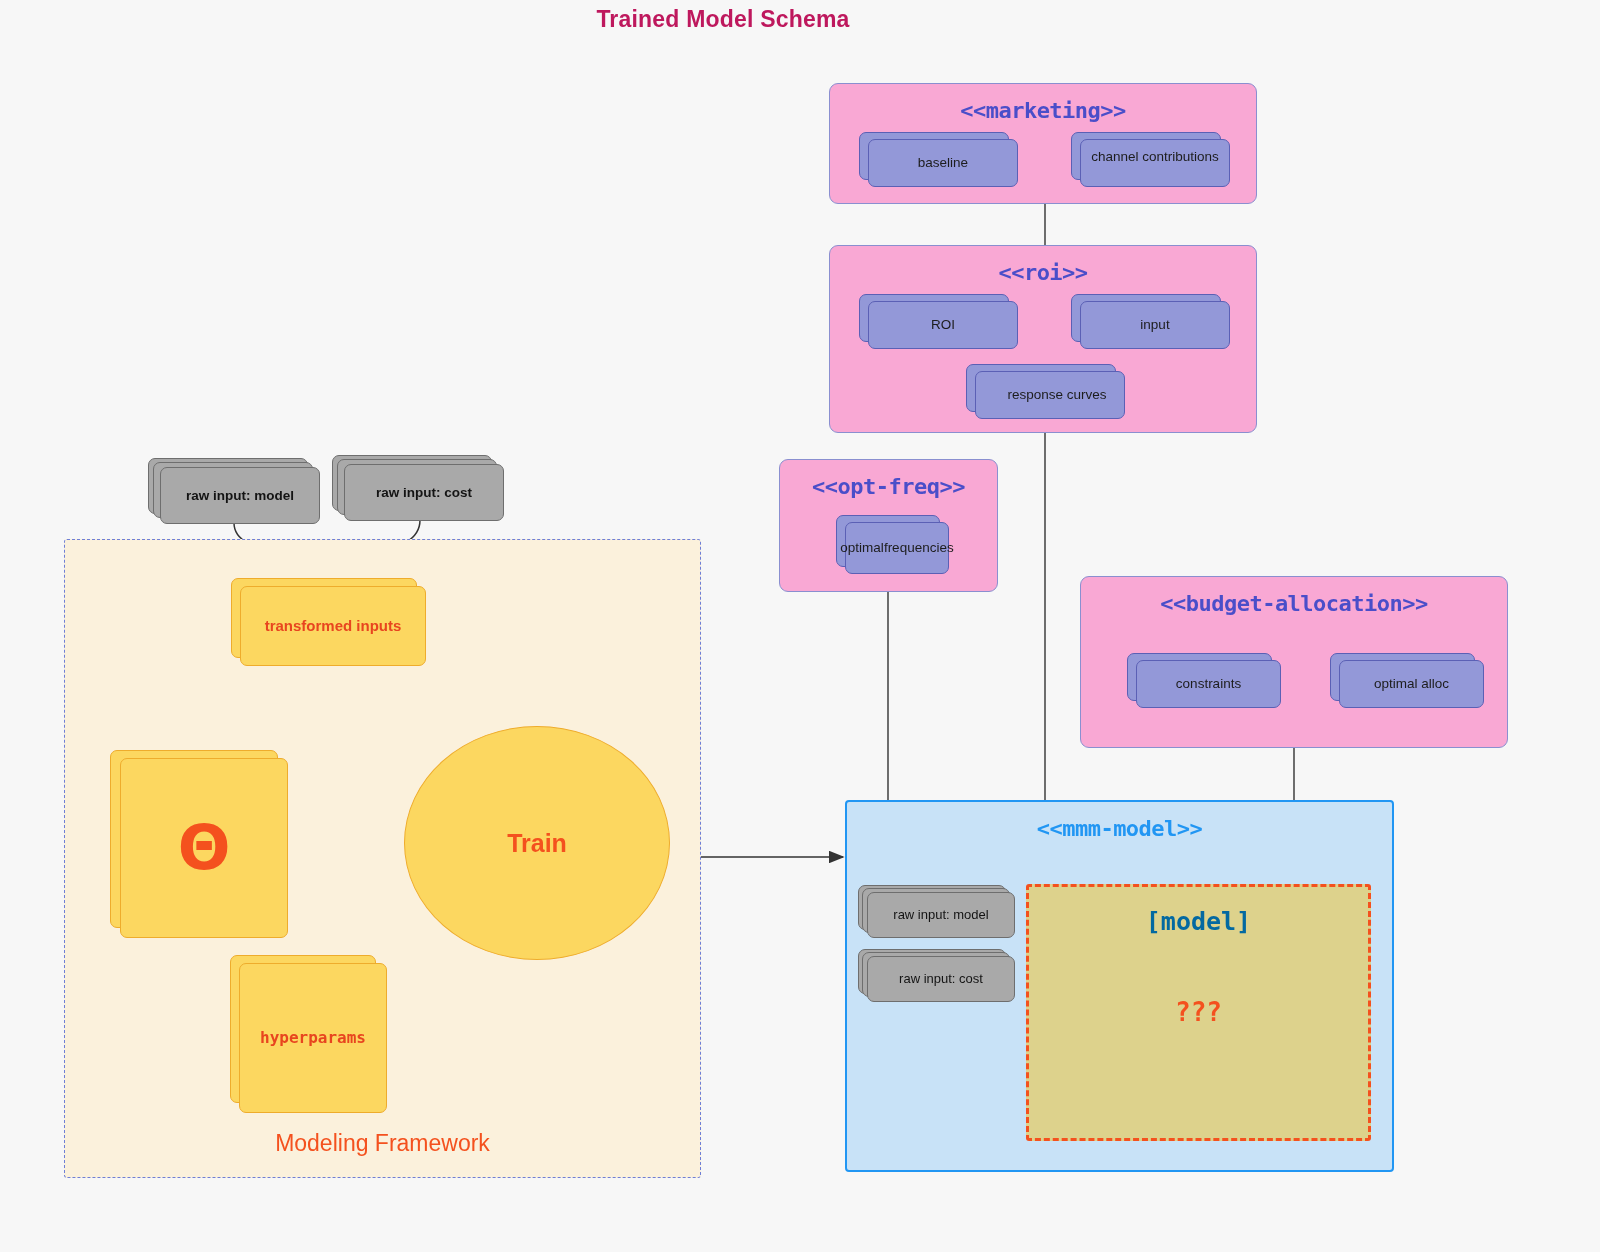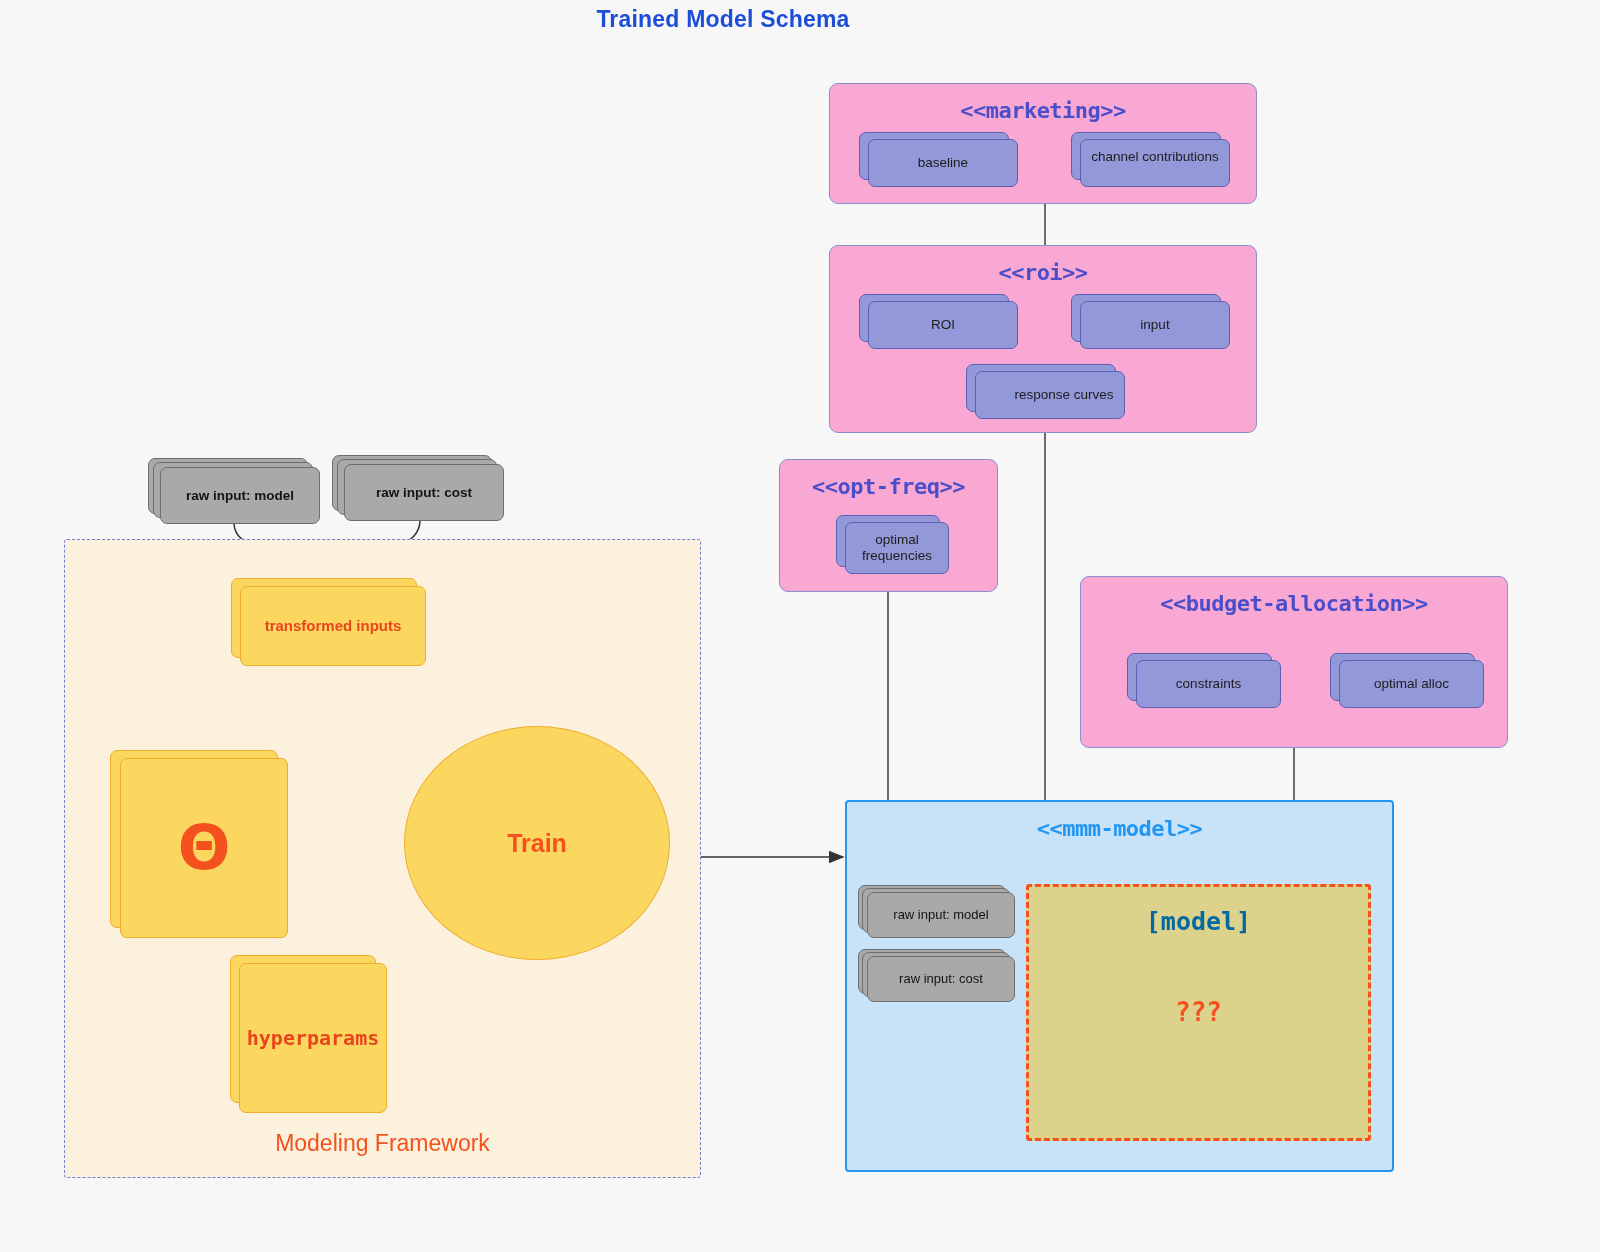--- a/index.html
+++ b/index.html
@@ -10,21 +10,21 @@
     position:relative;
     overflow:hidden;
   }
   #canvas{position:absolute;inset:0;}
   .svg-layer{position:absolute;left:0;top:0;width:1600px;height:1252px;pointer-events:none;}
 
   
   .title{
     position:absolute;left:0;top:6px;width:1446px;
     text-align:center;
-    font-size:23px;font-weight:bold;color:#1d4ed8;
+    font-size:23px;font-weight:bold;color:#be185d;
     letter-spacing:.2px;
   }
 
   
   .abs{position:absolute;box-sizing:border-box;}
 
   
   .pkg{
     background:#f9a8d4;
     border:1.6px solid #8a8fd0;
@@ -185,21 +185,21 @@
 
   <div class="node n-yellow" style="left:110px;top:750px;width:180px;height:190px;">
     <div class="lyr" style="left:0;top:0;width:168px;height:178px;"></div>
     <div class="lyr" style="left:10px;top:8px;width:168px;height:180px;"></div>
     <div class="theta" style="left:10px;top:8px;width:168px;height:180px;">Θ</div>
   </div>
 
   <div class="node n-yellow" style="left:230px;top:955px;width:160px;height:160px;">
     <div class="lyr" style="left:0;top:0;width:146px;height:148px;"></div>
     <div class="lyr" style="left:9px;top:8px;width:148px;height:150px;"></div>
-    <div class="lbl mono" style="left:9px;top:8px;width:148px;height:150px;font-size:20px;font-weight:bold;">hyperparams</div>
+    <div class="lbl mono" style="left:9px;top:8px;width:148px;height:150px;font-size:16px;font-weight:bold;">hyperparams</div>
   </div>
 
   <div class="ellipse" style="left:404px;top:726px;width:264px;height:232px;">
     <span>Train</span>
   </div>
 
   <div class="abs pkg" style="left:829px;top:83px;width:428px;height:121px;">
     <div class="pkg-title">&lt;&lt;marketing&gt;&gt;</div>
   </div>
   <div class="node n-purple" style="left:859px;top:132px;width:165px;height:58px;">
@@ -222,30 +222,30 @@
     <div class="lbl" style="left:9px;top:7px;width:150px;height:48px;">ROI</div>
   </div>
   <div class="node n-purple" style="left:1071px;top:294px;width:165px;height:58px;">
     <div class="lyr" style="left:0;top:0;width:150px;height:48px;"></div>
     <div class="lyr" style="left:9px;top:7px;width:150px;height:48px;"></div>
     <div class="lbl" style="left:9px;top:7px;width:150px;height:48px;">input</div>
   </div>
   <div class="node n-purple" style="left:966px;top:364px;width:165px;height:58px;">
     <div class="lyr" style="left:0;top:0;width:150px;height:48px;"></div>
     <div class="lyr" style="left:9px;top:7px;width:150px;height:48px;"></div>
-    <div class="lbl" style="left:16px;top:7px;width:164px;height:48px;border-radius:11px;">response curves</div>
+    <div class="lbl" style="left:9px;top:7px;width:164px;height:48px;border-radius:11px;">response curves</div>
   </div>
 
   <div class="abs pkg" style="left:779px;top:459px;width:219px;height:133px;">
     <div class="pkg-title">&lt;&lt;opt-freq&gt;&gt;</div>
   </div>
   <div class="node n-purple" style="left:836px;top:515px;width:117px;height:62px;">
     <div class="lyr" style="left:0;top:0;width:104px;height:52px;"></div>
     <div class="lyr" style="left:9px;top:7px;width:104px;height:52px;"></div>
-    <div class="lbl" style="left:9px;top:7px;width:104px;height:52px;flex-direction:column;">
+    <div class="lbl" style="left:9px;top:7px;width:104px;height:52px;flex-direction:row;">
       <span>optimal</span>
       <span>frequencies</span>
     </div>
   </div>
 
   <div class="abs pkg" style="left:1080px;top:576px;width:428px;height:172px;">
     <div class="pkg-title">&lt;&lt;budget-allocation&gt;&gt;</div>
   </div>
   <div class="node n-purple" style="left:1127px;top:653px;width:160px;height:58px;">
     <div class="lyr" style="left:0;top:0;width:145px;height:48px;"></div>

